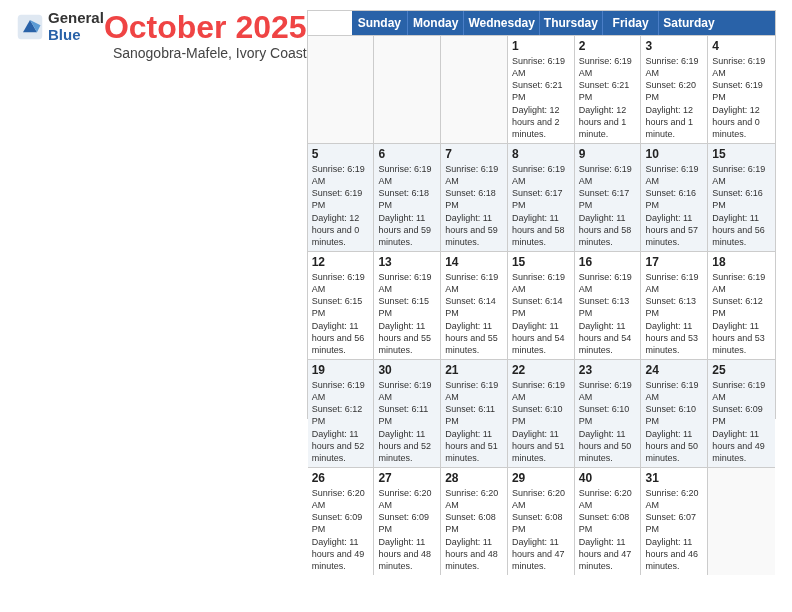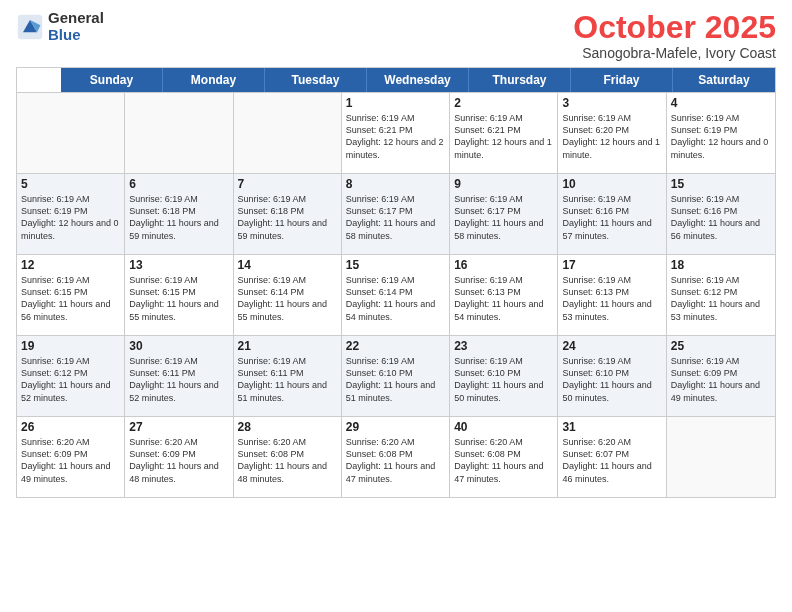--- a/index.html
+++ b/index.html
@@ -8,21 +8,21 @@
       background: #fff;
       width: 792px;
       height: 612px;
       overflow: hidden;
     }
     .page {
       width: 792px;
       height: 429px;
       padding: 10px 16px 10px 16px;
       display: flex;
-      flex-direction: column;
+      flex-direction: row;
     }
     .header {
       display: flex;
       justify-content: space-between;
       align-items: flex-start;
       margin-bottom: 6px;
     }
     .logo {
       display: flex;
       align-items: center;
@@ -142,21 +142,20 @@
     <div class="title-area">
       <div class="month-title">October 2025</div>
       <div class="subtitle">Sanogobra-Mafele, Ivory Coast</div>
     </div>
   </div>
 
   <div class="calendar">
     <div class="cal-header" id="cal-header">
         <div class="cal-header-cell">Sunday</div>
         <div class="cal-header-cell">Monday</div>
-        <div class="cal-header-cell">Tuesday</div>
         <div class="cal-header-cell">Wednesday</div>
         <div class="cal-header-cell">Thursday</div>
         <div class="cal-header-cell">Friday</div>
         <div class="cal-header-cell">Saturday</div>
       </div>
     <div class="cal-body" id="cal-body">
         <div class="cal-week">
           <div class="cal-cell empty"></div>
           <div class="cal-cell empty"></div>
           <div class="cal-cell empty"></div>

